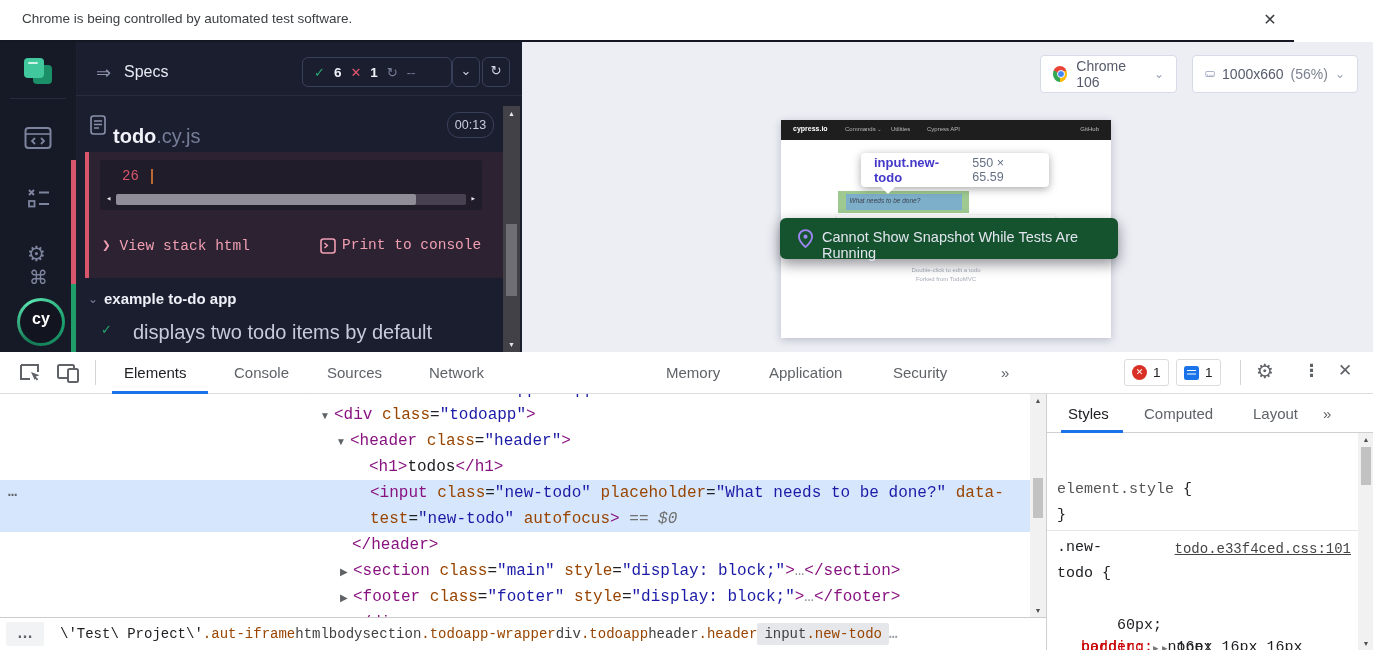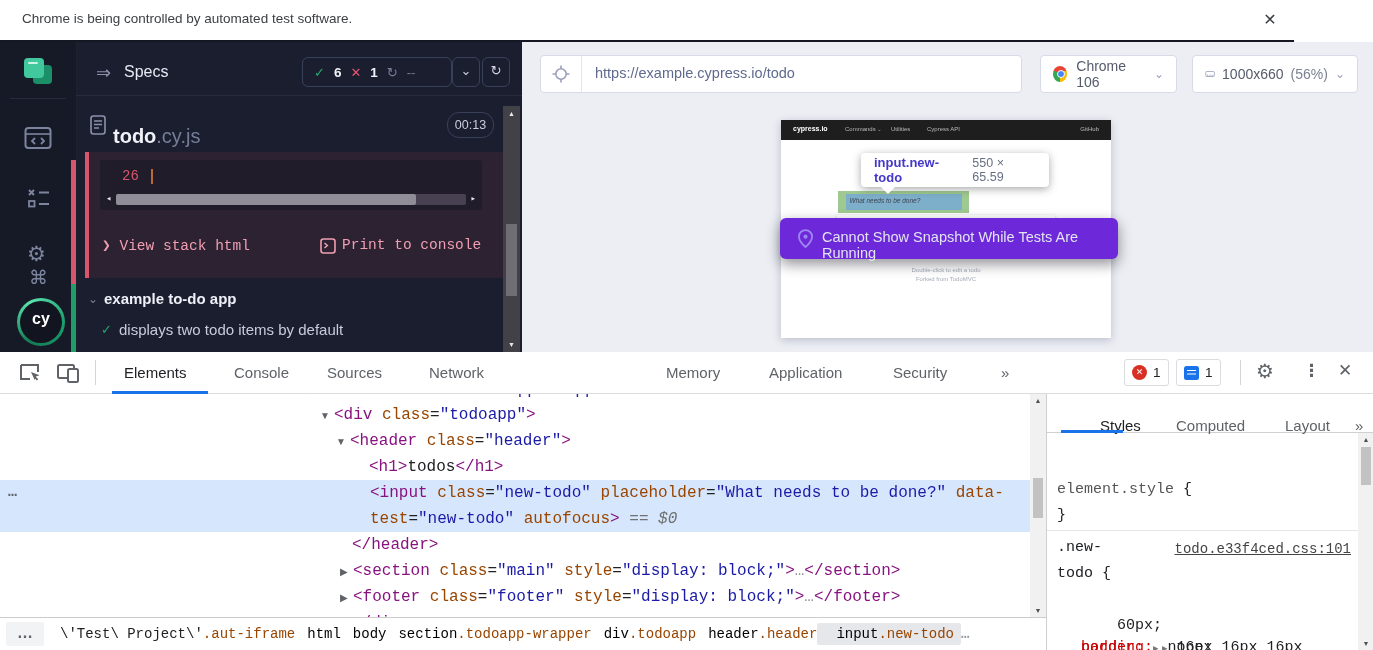--- a/index.html
+++ b/index.html
@@ -46,21 +46,21 @@
   .code-line{left:22px;top:8px;font-size:14px;color:#d8566b;}
   .caret{display:inline-block;width:2px;height:15px;background:#bb6a31;margin-left:12px;vertical-align:text-bottom;}
   .hscroll{left:4px;top:33px;width:374px;height:13px;}
   .hscroll .track{position:absolute;left:12px;top:1px;right:12px;height:11px;background:#474152;border-radius:2px;}
   .hscroll .thumb{position:absolute;left:12px;top:1px;width:300px;height:11px;background:#908d98;border-radius:2px;}
   .hscroll .ar{position:absolute;top:0;color:#e8e8ec;font-size:9px;line-height:13px;}
   .errbtn{top:85px;font-size:14.5px;color:#f09fb2;cursor:pointer;}
   .tree-chev{left:88px;top:250px;font-size:12px;color:#767d98;}
   .suite-label{left:104px;top:248px;font-size:15px;font-weight:600;color:#eef0f8;}
   .test-check{left:101px;top:280px;font-size:13px;color:#26a971;}
-  .test-label{left:119px;top:279px;font-size:15px;color:#c7cbdb;}
+  .test-label{left:133px;top:279px;font-size:20px;color:#c7cbdb;}
   .cy-scroll{left:503px;top:64px;width:17px;height:246px;background:#414147;}
   .cy-scroll .thumb{position:absolute;left:3px;top:118px;width:11px;height:72px;background:#6e6e74;}
   .cy-scroll .ar{position:absolute;left:0;width:17px;text-align:center;color:#e8e8e8;font-size:7px;}
   
   .preview{left:522px;top:42px;width:851px;height:310px;background:#eceef4;}
   .urlbar{left:18px;top:13px;width:482px;height:38px;background:#fff;border:1px solid #d7dae7;border-radius:4px;box-sizing:border-box;}
   .url-seg{position:absolute;left:0;top:0;width:40px;height:36px;border-right:1px solid #e4e7f0;}
   .url-text{position:absolute;left:54px;top:9px;font-size:14.5px;color:#5f6a8e;}
   .sel-box{top:13px;height:38px;background:#fff;border:1px solid #d7dae7;border-radius:4px;box-sizing:border-box;
     display:flex;align-items:center;gap:9px;padding:0 12px;font-size:14px;color:#555b6b;cursor:pointer;}
@@ -75,21 +75,21 @@
   .sel-tip{left:80px;top:33px;width:188px;height:34px;background:#fff;border-radius:4px;
     box-shadow:0 2px 8px rgba(0,0,0,.35);display:flex;align-items:center;gap:9px;padding:0 13px;box-sizing:border-box;}
   .sel-tip:after{content:"";position:absolute;left:20px;bottom:-7px;border:7px solid transparent;border-top-color:#fff;border-bottom:none;}
   .tip-sel{font-size:13px;font-weight:bold;color:#4438c9;}
   .tip-dim{font-size:12.5px;color:#667085;}
   .hl-green{left:57px;top:71px;width:131px;height:22px;background:rgba(134,187,118,.8);}
   .hl-blue{left:7.5px;top:3px;width:116px;height:16px;background:rgba(121,170,209,.88);overflow:hidden;}
   .hl-text{font-size:6.5px;font-style:italic;color:#3f4651;padding:3px 0 0 4px;}
   .list-strip{left:56px;top:95px;width:218px;height:6px;background:#fff;box-shadow:0 1px 3px rgba(0,0,0,.25);}
   .aut-hint{left:0;width:330px;text-align:center;font-size:6px;color:#a6abb8;}
-  .toast{left:258px;top:176px;width:338px;height:41px;background:#6d28d9;border-radius:6px;box-shadow:0 5px 14px rgba(10,12,25,.45);}
+  .toast{left:258px;top:176px;width:338px;height:41px;background:#14532d;border-radius:6px;box-shadow:0 5px 14px rgba(10,12,25,.45);}
   .toast-text{position:absolute;left:42px;top:11px;font-size:14.5px;color:#e2e5f0;}
   
   .devtools{left:0;top:352px;width:1373px;height:298px;background:#fff;}
   .dt-toolbar{left:0;top:0;width:1373px;height:42px;border-bottom:1px solid #dcdcdc;box-sizing:border-box;background:#fff;}
   .dt-vdiv{top:8px;width:1px;height:25px;background:#d5d5d5;}
   .dt-tab{top:0;height:42px;line-height:42px;font-size:15px;color:#5f6368;cursor:pointer;}
   .dt-tab.active{color:#202124;}
   .tab-underline{left:112px;top:39px;width:96px;height:3px;background:#1a73e8;}
   .badge-box{top:7px;height:27px;border:1px solid #dadce0;border-radius:3px;display:flex;align-items:center;gap:6px;padding:0 7px;box-sizing:border-box;cursor:pointer;}
   .err-ic{width:15px;height:15px;border-radius:50%;background:#d93025;color:#fff;font-size:9px;line-height:15px;text-align:center;}
@@ -111,29 +111,29 @@
   .sel-text{position:absolute;left:370px;top:0;width:655px;font-size:16px;line-height:26px;color:#202124;white-space:normal;word-wrap:break-word;}
   .gutter-dots{position:absolute;left:8px;top:0;font-size:15px;font-weight:bold;color:#5f6368;line-height:26px;}
   .el-scroll{left:1030px;top:42px;width:16px;height:223px;background:#f1f1f1;}
   .el-scroll .thumb{position:absolute;left:3px;top:84px;width:10px;height:40px;background:#c2c2c2;}
   .sb-ar{position:absolute;left:0;width:16px;text-align:center;color:#505050;font-size:7px;}
   
   .crumbbar{left:0;top:265px;width:1046px;height:33px;border-top:1px solid #ccc;background:#fff;box-sizing:border-box;}
   .crumb-more{left:6px;top:4px;width:38px;height:24px;background:#f1f3f4;border-radius:2px;text-align:center;line-height:22px;color:#5f6368;font-weight:bold;cursor:pointer;}
   .crumbs{left:60px;top:0;height:32px;display:flex;align-items:center;font-size:14px;white-space:nowrap;}
   .crumb{cursor:pointer;}
-  .crumb .nm{color:#000000;margin-left:12px;}
+  .crumb .nm{color:#404040;}
   .crumb .fr{color:#202124;}
   .crumb .cl{color:#994500;}
   .crumb.selected{background:#e5e7ea;padding:3px 7px;border-radius:2px;}
   .crumb-tail{color:#9aa0a6;font-weight:bold;}
   
   .styles-pane{left:1046px;top:42px;width:327px;height:256px;background:#fff;border-left:1px solid #cfcfcf;box-sizing:border-box;overflow:hidden;}
   .sp-tabs{left:0;top:0;width:326px;height:39px;border-bottom:1px solid #d0d0d0;box-sizing:border-box;}
-  .sp-tab{top:12px;height:39px;line-height:39px;font-size:15px;color:#5f6368;cursor:pointer;margin-left:32px;}
+  .sp-tab{top:0;height:39px;line-height:39px;font-size:15px;color:#5f6368;cursor:pointer;}
   .sp-tab.active{color:#202124;}
   .sp-underline{left:14px;top:36px;width:62px;height:3px;background:#1a73e8;}
   .sp-toolbar{left:0;top:39px;width:326px;height:36px;background:#f3f3f3;border-bottom:1px solid #e2e2e2;box-sizing:border-box;}
   .sp-filter{position:absolute;left:7px;top:5px;width:54px;height:25px;border:none;background:#fff;font-size:14px;color:#5f6368;padding:0 0 0 6px;outline:none;font-family:"Liberation Sans",sans-serif;}
   .sp-tbtxt{top:8px;font-size:14px;color:#3c4043;font-weight:bold;cursor:pointer;}
   .sp-scroll{left:311px;top:39px;width:16px;height:217px;background:#f1f1f1;}
   .sp-scroll .thumb{position:absolute;left:3px;top:14px;width:10px;height:38px;background:#c2c2c2;}
   .css-line{font-size:15px;line-height:20px;white-space:pre;color:#202124;}
   .css-sel{color:#555;}
   .css-prop{color:#c80000;}
@@ -232,29 +232,20 @@
     <span class="abs test-label">displays two todo items by default</span>
 
     <div class="abs cy-scroll">
       <span class="ar" style="top:4px;">▲</span>
       <div class="thumb"></div>
       <span class="ar" style="bottom:4px;">▼</span>
     </div>
   </section>
 
   <section class="abs preview">
-    <div class="abs urlbar">
-      <div class="url-seg">
-        <svg style="position:absolute;left:11px;top:9px;" width="18" height="18" viewBox="0 0 18 18">
-            <circle cx="9" cy="9" r="5.2" fill="none" stroke="#9aa1b9" stroke-width="1.6"></circle>
-            <path d="M9 0.5v3.5M9 14v3.5M0.5 9H4M14 9h3.5" stroke="#9aa1b9" stroke-width="1.6"></path>
-          </svg>
-      </div>
-      <span class="url-text">https://example.cypress.io/todo</span>
-    </div>
     <div class="abs sel-box" style="left:518px;width:137px;">
       <span class="chrome-ball">
           <i></i>
         </span>
       <span>Chrome 106</span>
       <span class="sel-chev">⌄</span>
     </div>
     <div class="abs sel-box" style="left:670px;width:166px;gap:7px;">
       <svg width="18" height="18" viewBox="0 0 20 20">
           <rect x="1.5" y="5" width="17" height="10" rx="1.5" fill="none" stroke="#9aa1b9" stroke-width="1.6"></rect>

